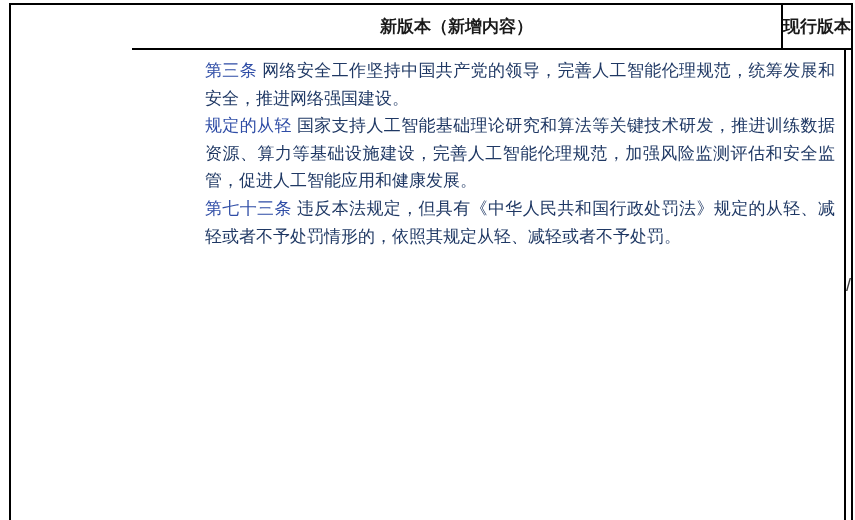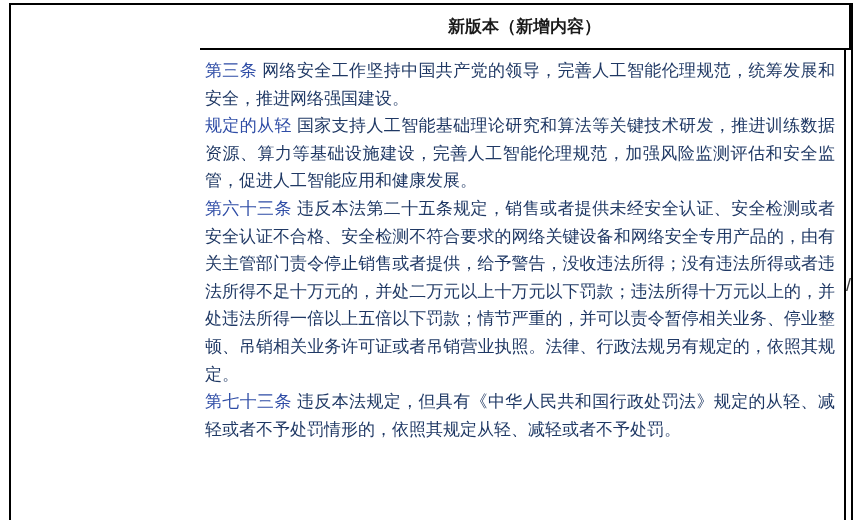--- a/index.html
+++ b/index.html
@@ -81,25 +81,25 @@
     font-size: 18px;
     color: #3a3a3a;
   }
 </style>
 </head>
 <body>
 
 <div class="comparison-table">
   <div class="header-row">
     <div class="hcell-left">新版本（新增内容）</div>
+    <div class="hcell-right">现行版本</div>
   </div>
   <div class="body-row">
     <div class="bcell-left">
       <p><span class="article-label">第三条 </span><span>网络安全工作坚持中国共产党的领导，完善人工智能伦理规范，统筹发展和安全，推进网络强国建设。</span></p>
       <p><span class="article-label">规定的从轻 </span><span>国家支持人工智能基础理论研究和算法等关键技术研发，推进训练数据资源、算力等基础设施建设，完善人工智能伦理规范，加强风险监测评估和安全监管，促进人工智能应用和健康发展。</span></p>
-      <p><span class="article-label">第六十三条 </span><span>违反本法第二十五条规定，销售或者提供未经安全认证、安全检测或者安全认证不合格、安全检测不符合要求的网络关键设备和网络安全专用产品的，由有关主管部门责令停止销售或者提供，给予警告，没收违法所得；没有违法所得或者违法所得不足十万元的，并处二万元以上十万元以下罚款；违法所得十万元以上的，并处违法所得一倍以上五倍以下罚款；情节严重的，并可以责令暂停相关业务、停业整顿、吊销相关业务许可证或者吊销营业执照。法律、行政法规另有规定的，依照其规定。</span></p>
       <p><span class="article-label">第七十三条 </span><span>违反本法规定，但具有《中华人民共和国行政处罚法》规定的从轻、减轻或者不予处罚情形的，依照其规定从轻、减轻或者不予处罚。</span></p>
     </div>
     <div class="bcell-right">
       <span>/</span>
     </div>
   </div>
 </div>
 
 </body></html>

